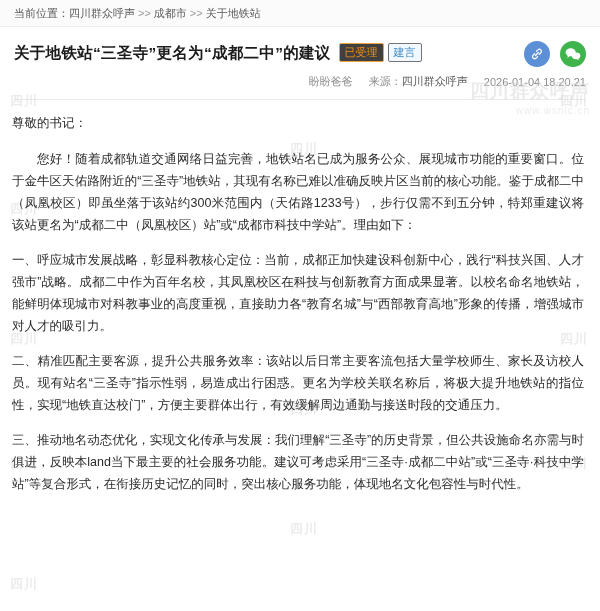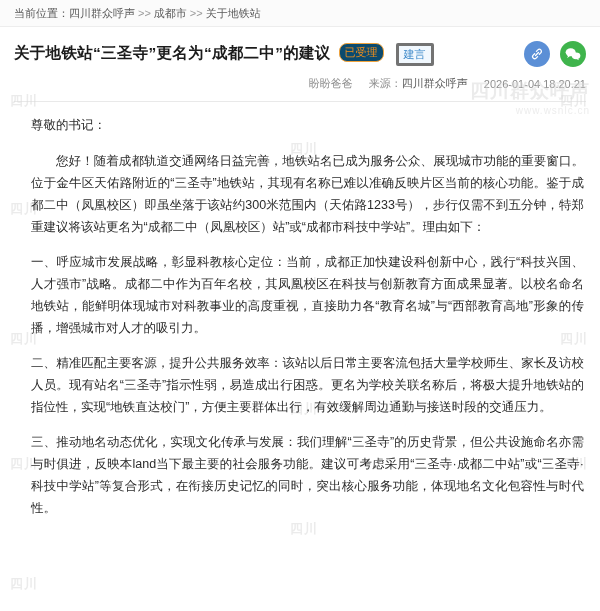--- a/index.html
+++ b/index.html
@@ -45,31 +45,31 @@
     font-size: 15.5px;
     font-weight: 700;
     color: #1b1b1b;
     letter-spacing: .3px;
   }
   .status-badge {
     margin-left: 8px;
     display: inline-block;
     border: 1px solid #f0a33c;
     color: #ef8d1b;
-    background: #0c4a6e;
+    background: #404040;
     font-size: 11px;
     line-height: 15px;
     padding: 1px 5px;
-    border-radius: 8px;
+    border-radius: 2px;
     white-space: nowrap;
   }
   .type-badge {
-    margin-left: 12px;
+    margin-left: 4px;
     display: inline-block;
-    border: 3px solid #737373;
+    border: 1px solid #737373;
     color: #3a87c8;
     background: #f1f8fe;
     font-size: 11px;
     line-height: 15px;
     padding: 1px 5px;
     border-radius: 2px;
     white-space: nowrap;
   }
 
   .action-group {
@@ -109,21 +109,21 @@
     color: #5a5a5a;
   }
   .divider {
     height: 1px;
     background: #e9e9e9;
     margin: 0 14px;
   }
 
   
   .body-wrap {
-    padding: 12px 16px 10px 31px;
+    padding: 12px 16px 10px 12px;
     font-size: 12.5px;
     line-height: 22px;
     color: #2b2b2b;
     position: relative;
     z-index: 2;
   }
   .body-wrap p {
     margin: 0 0 13px 0;
     text-align: justify;
     text-justify: inter-ideograph;

